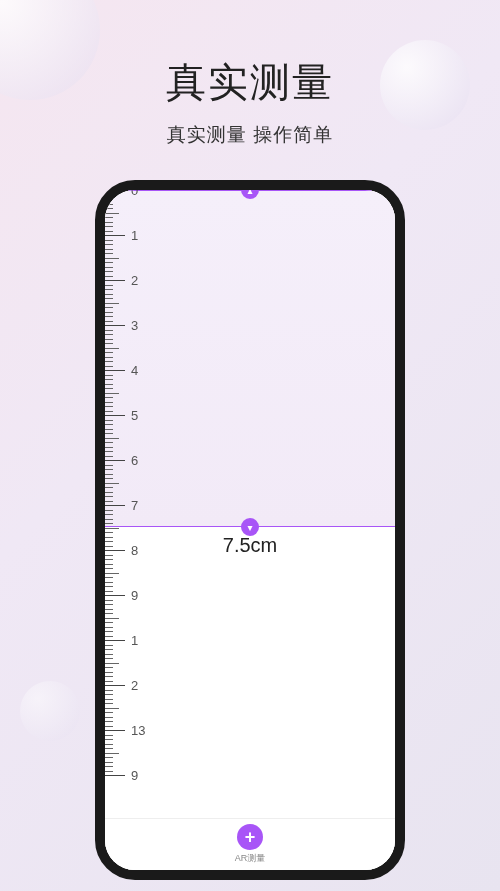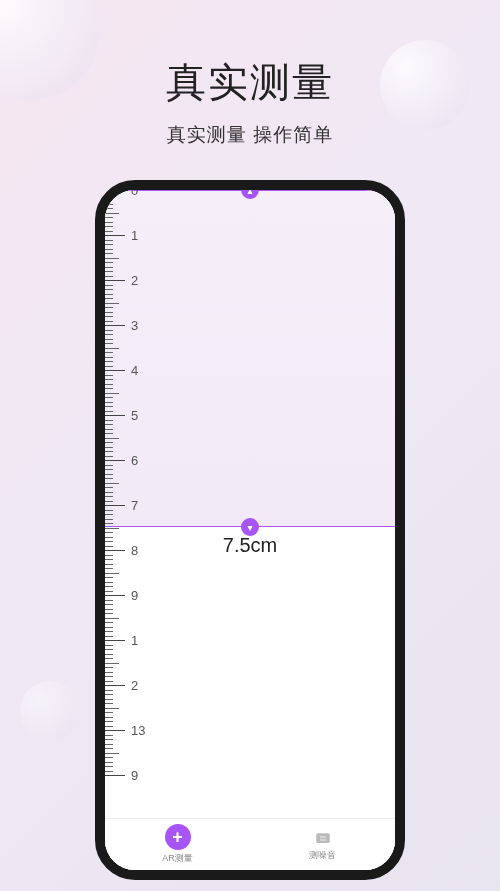--- a/index.html
+++ b/index.html
@@ -323,24 +323,15 @@
         <div class="tick minor" style="top: 576px;"></div>
         <div class="tick minor" style="top: 580.5px;"></div>
         <div class="tick major" style="top: 585px;"></div>
         <div class="tick-label" style="top: 585px;">9</div>
       </div>
     <div class="bottom-nav">
       <div class="nav-item">
         <div class="nav-icon center">+</div>
         <span class="nav-label">AR测量</span>
       </div>
-      <div class="nav-item">
-        <div class="nav-icon">
-          <svg class="nav-svg" width="18" height="18" viewBox="0 0 24 24">
-              <rect x="3" y="7" width="18" height="13" rx="2"></rect>
-              <path d="M8 12h8M8 16h8" stroke="#fff" stroke-width="1"></path>
-            </svg>
-        </div>
-        <span class="nav-label">测噪音</span>
-      </div>
     </div>
   </div>
 </div>
 
 </body></html>

